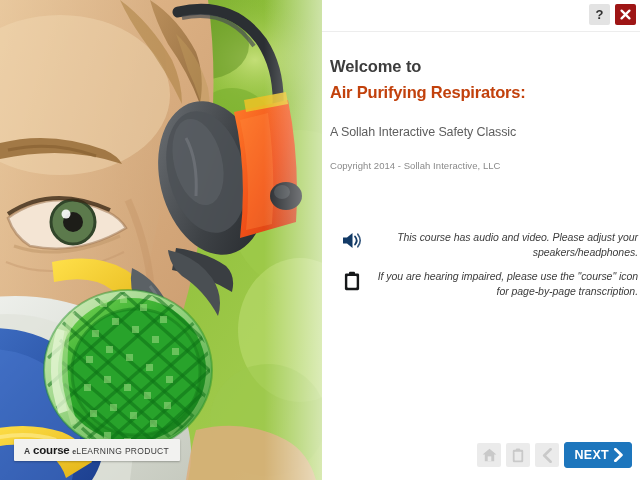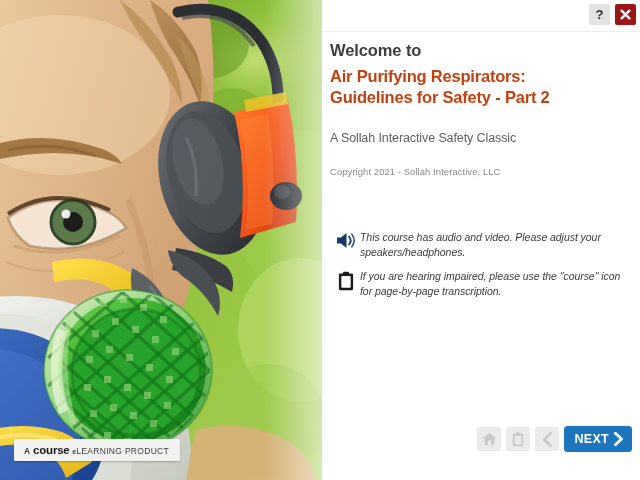--- a/index.html
+++ b/index.html
@@ -104,20 +104,21 @@
     left: 8px;
     top: 40px;
     width: 300px;
   }
   .welcome-line {
     font-size: 16.5px;
     font-weight: bold;
     color: #3d3d3d;
     line-height: 1.25;
     letter-spacing: -0.1px;
+    margin-top: 16px;
   }
   .course-title {
     font-size: 16.5px;
     font-weight: bold;
     color: #c2410c;
     line-height: 1.32;
     letter-spacing: -0.2px;
     margin-top: 5px;
   }
   .course-title .t-line { display: block; }
@@ -129,23 +130,24 @@
   }
   .copyright {
     font-size: 9.5px;
     color: #8a8a8a;
     margin-top: 21px;
     letter-spacing: 0.05px;
   }
 
   .notices {
     position: absolute;
-    left: 10px;
+    left: 16px;
     top: 230px;
     width: 300px;
+    text-align: right;
   }
   .notice-row {
     display: flex;
     align-items: flex-start;
     margin-bottom: 9px;
   }
   .notice-ico {
     width: 28px;
     flex: 0 0 28px;
     display: flex;
@@ -157,21 +159,21 @@
     font-size: 10.5px;
     font-style: italic;
     color: #3c3c3c;
     line-height: 1.42;
     letter-spacing: -0.05px;
   }
 
   .navbar {
     position: absolute;
     left: 0;
-    bottom: 28px;
+    bottom: 12px;
     width: 318px;
     height: 26px;
     display: flex;
     align-items: center;
     justify-content: flex-end;
     padding-right: 8px;
     box-sizing: border-box;
     gap: 5px;
   }
   .nav-ico-btn {
@@ -423,24 +425,23 @@
             <path d="M1.6 1.6 L9.4 9.4 M9.4 1.6 L1.6 9.4" stroke="#ffffff" stroke-width="2.3" stroke-linecap="round"></path>
           </svg>
         </div>
       </div>
     </div>
 
     <div class="welcome-block">
       <div class="welcome-line">Welcome to</div>
       <div class="course-title">
         <span class="t-line">Air Purifying Respirators:</span>
-        <span class="t-line">Guidelines for Safety - Part 2</span>
       </div>
       <div class="course-sub">A Sollah Interactive Safety Classic</div>
-      <div class="copyright">Copyright 2021 - Sollah Interactive, LLC</div>
+      <div class="copyright">Copyright 2014 - Sollah Interactive, LLC</div>
     </div>
 
     <div class="notices">
 
       <div class="notice-row">
         <div class="notice-ico">
           <svg width="21" height="17" viewBox="0 0 21 17">
             <path d="M1 5.5 H5 L10.5 1 V16 L5 11.5 H1 Z" fill="#123a66"></path>
             <path d="M13 4.5 Q16.4 8.5 13 12.5" stroke="#123a66" stroke-width="1.8" fill="none" stroke-linecap="round"></path>
             <path d="M15.8 2.2 Q20.6 8.5 15.8 14.8" stroke="#123a66" stroke-width="1.6" fill="none" stroke-linecap="round" opacity="0.85"></path>

